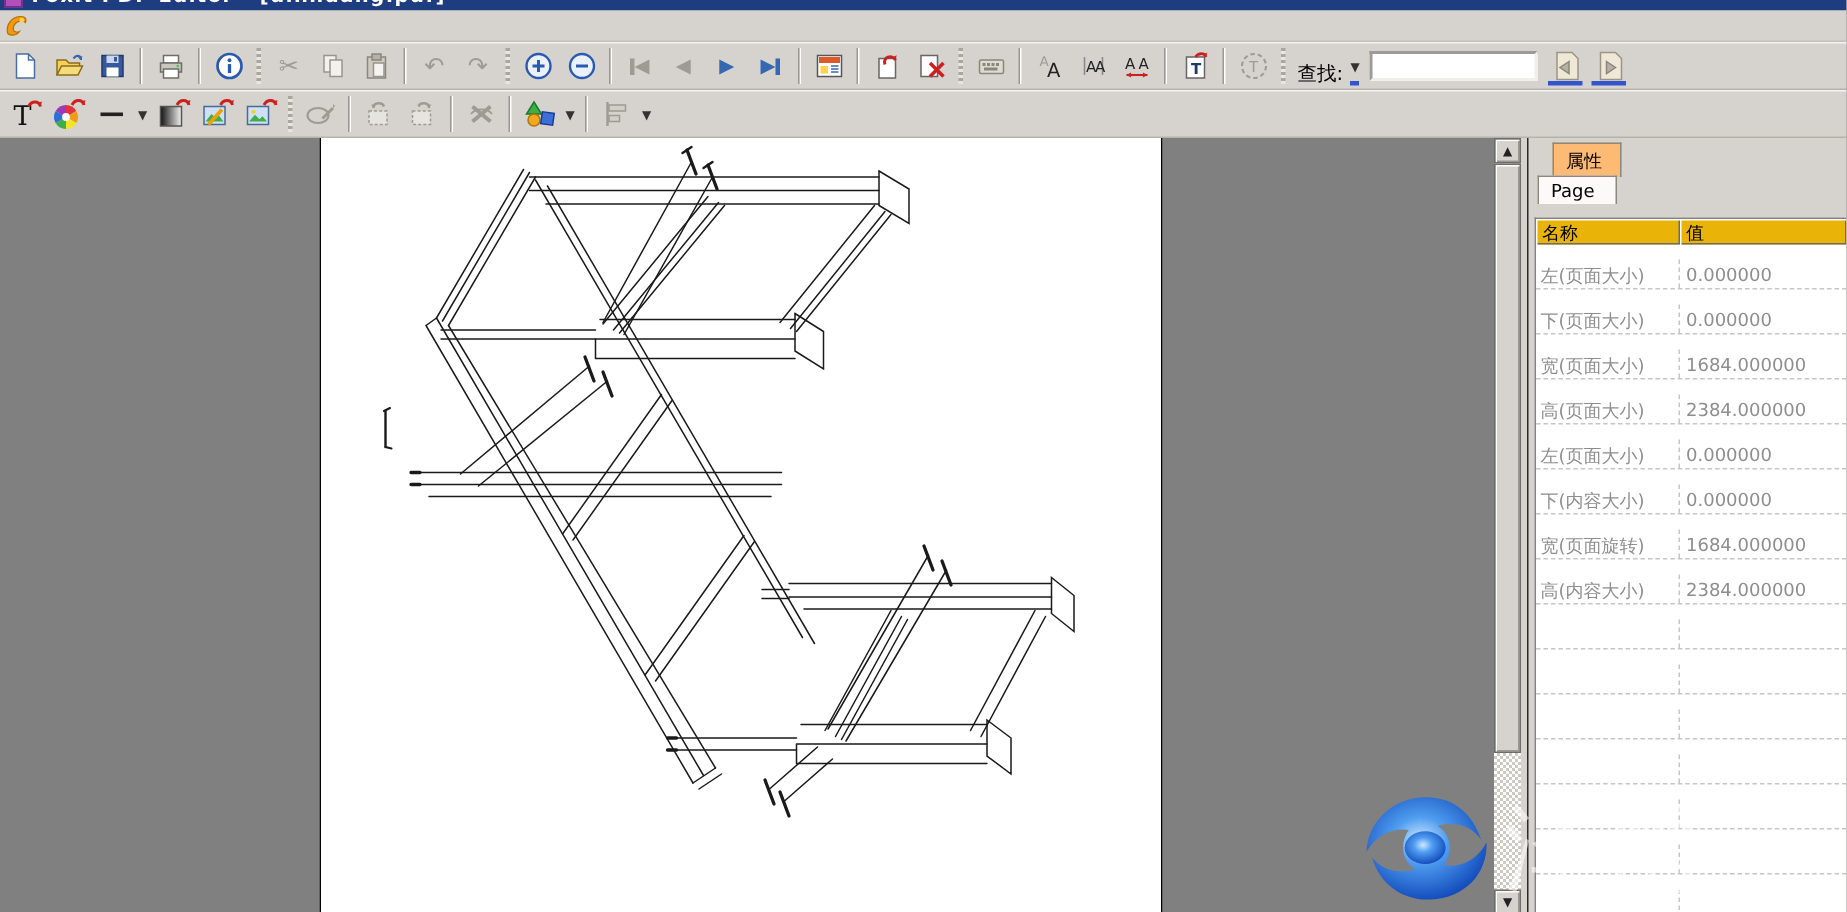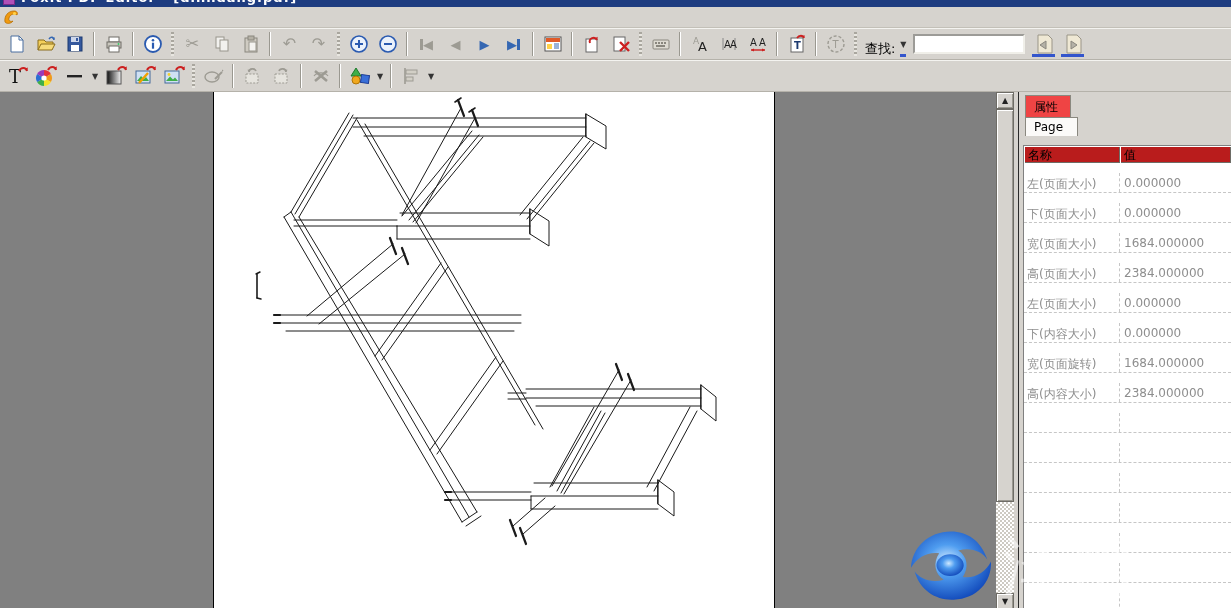--- a/index.html
+++ b/index.html
@@ -46,24 +46,24 @@
     background-size:4px 4px; background-position:0 0,2px 2px; }
   .sb-btn { position:absolute; left:0; width:18px; height:17px; background:#d6d3ce; border:1px solid #6e6c66; box-shadow:inset 1px 1px 0 #fff, inset -1px -1px 0 #9a9890; display:flex; align-items:center; justify-content:center; font-size:8px; color:#222; }
   .sb-up { top:0; }
   .sb-down { bottom:-2px; }
   .sb-thumb { position:absolute; left:0; top:17px; width:18px; height:393px; background:#d6d3ce; border:1px solid #6e6c66; box-shadow:inset 1px 1px 0 #fff, inset -1px -1px 0 #9a9890; }
 
   
   .panel { position:absolute; top:92px; left:1018px; right:0; bottom:0; background:#d6d3ce; border-left:1px solid #2a2a2a; padding-left:4px; }
   .ptab-strip { height:23px; position:relative; }
   .ptab-strip2 { height:21px; position:relative; }
-  .ptab { display:inline-block; background:#ef4444; border:1px solid #8a887f; border-bottom:none; padding:3px 12px 2px 8px; font-size:12px; color:#000; margin-left:2px; position:relative; top:3px; }
+  .ptab { display:inline-block; background:#fdba74; border:1px solid #8a887f; border-bottom:none; padding:3px 12px 2px 8px; font-size:12px; color:#000; margin-left:12px; position:relative; top:3px; }
   .ptab2 { display:inline-block; background:#fbfaf8; border:1px solid #8a887f; border-bottom:none; padding:2px 14px 2px 8px; font-size:12px; color:#000; margin-left:2px; position:relative; top:2px; }
   .pgrid { position:absolute; top:53px; left:4px; right:0; bottom:0; background:#fff; border:1px solid #808080; border-right:none; border-bottom:none; overflow:hidden; }
-  .phead { display:flex; height:17px; background:#b91c1c; font-size:12px; color:#000; }
+  .phead { display:flex; height:17px; background:#eab308; font-size:12px; color:#000; }
   .phead .hc { box-shadow:inset 1px 1px 0 #fff, inset -1px -1px 0 #6e6c66; padding:1px 4px; }
   .phead .hc1 { width:96px; }
   .phead .hc2 { flex:1; }
   .prow { display:flex; height:20px; border-bottom:1px dashed #c6c6c6; font-size:12px; color:#8e8e8e;margin-top:10px; }
   .pname { width:96px; border-right:1px dashed #c6c6c6; padding:3px 3px 0 3px; white-space:nowrap; overflow:hidden; }
   .pvalue { flex:1; padding:3px 4px 0 4px; white-space:nowrap; overflow:hidden; }
 
   
   .watermark { position:absolute; left:905px; top:524px; width:320px; height:84px; z-index:60; pointer-events:none; display:flex; align-items:center; }
   .wm-text { font-size:64px; color:rgba(255,255,255,0.55); letter-spacing:4px; margin-left:6px; line-height:1; white-space:nowrap; }

